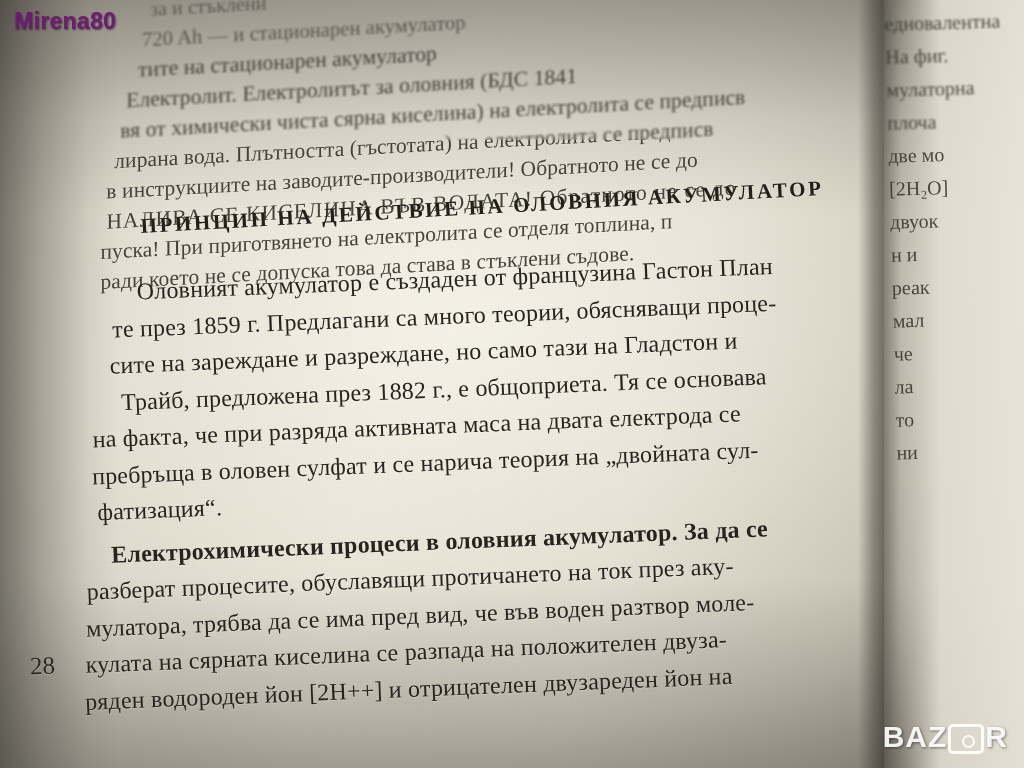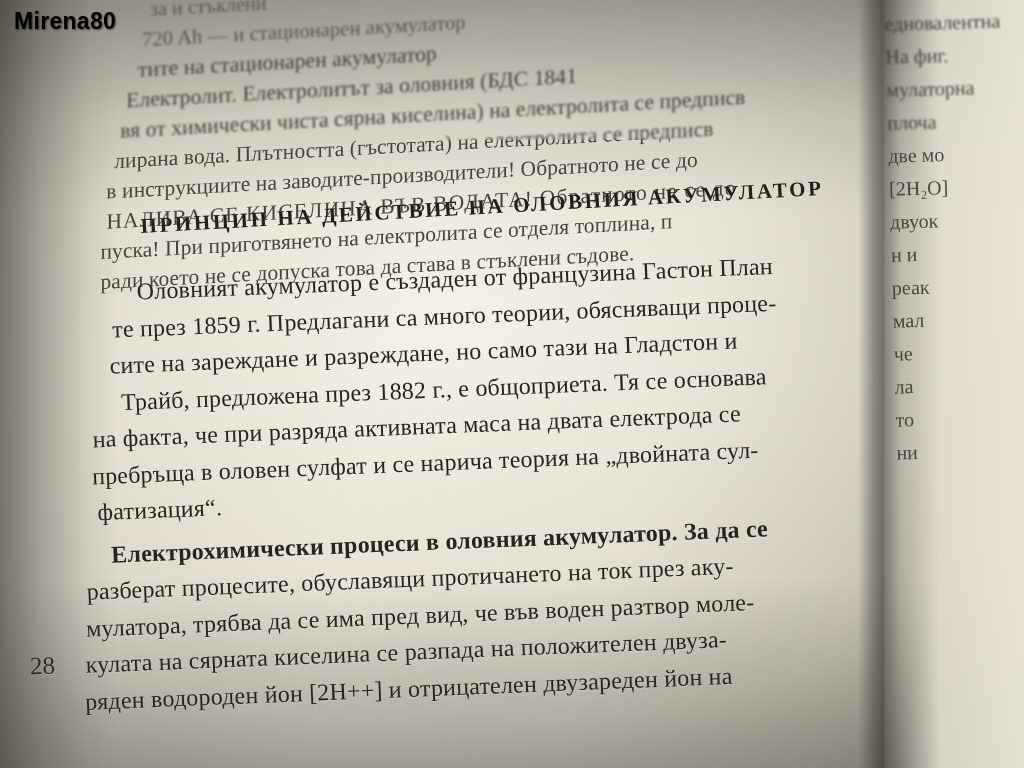--- a/index.html
+++ b/index.html
@@ -149,21 +149,21 @@
   }
   #right-block .line { white-space: nowrap; }
 
   
   .wm-user {
     position: absolute;
     left: 14px; top: 8px;
     font-family: "Liberation Sans", sans-serif;
     font-size: 23px;
     font-weight: bold;
-    color: #000000;
+    color: #701a75;
     text-shadow: 1px 1px 2px rgba(0,0,0,0.55);
     letter-spacing: 0.3px;
   }
   .wm-brand {
     position: absolute;
     right: 16px; bottom: 14px;
     font-family: "Liberation Sans", sans-serif;
     font-size: 30px;
     font-weight: bold;
     color: rgba(255,255,255,0.92);
@@ -270,14 +270,19 @@
     <div class="line"></div>
     <div class="line">ла</div>
     <div class="line">то</div>
     <div class="line">ни</div>
   </div>
 
   <div class="grain"></div>
   <div class="blur-top"></div>
 
   <div class="wm-user">Mirena80</div>
+  <div class="wm-brand">
+    <span>BAZ</span>
+      <span class="cam"></span>
+      <span>R</span>
+  </div>
 
 </div>
 
 </body></html>

